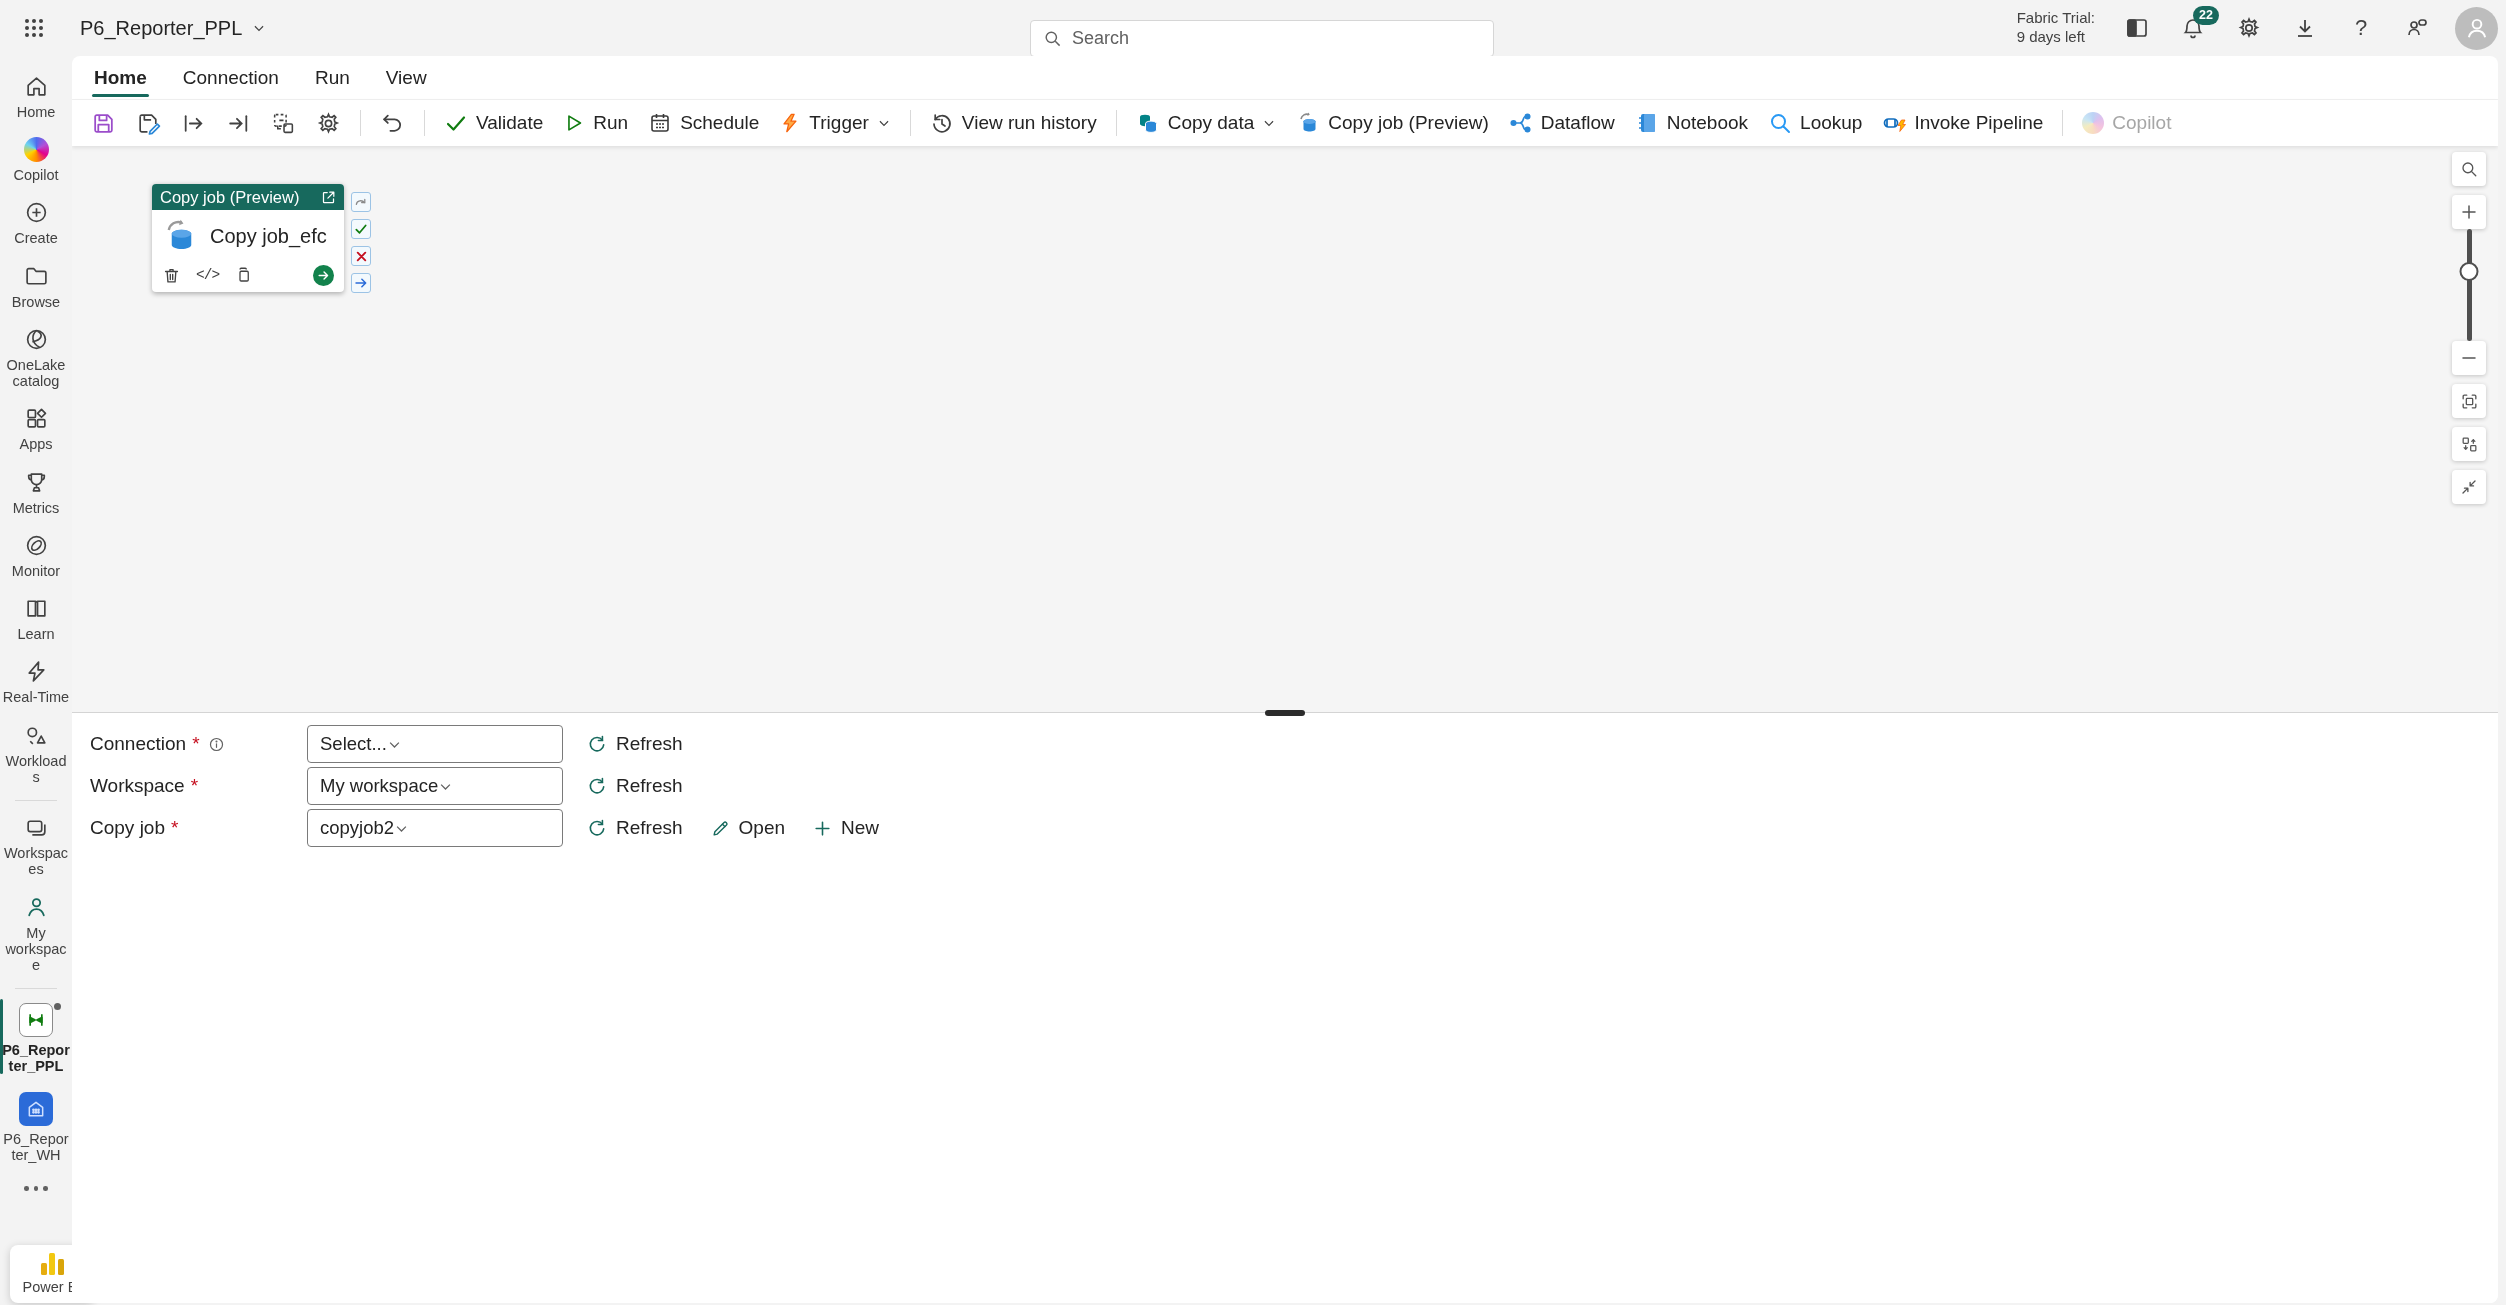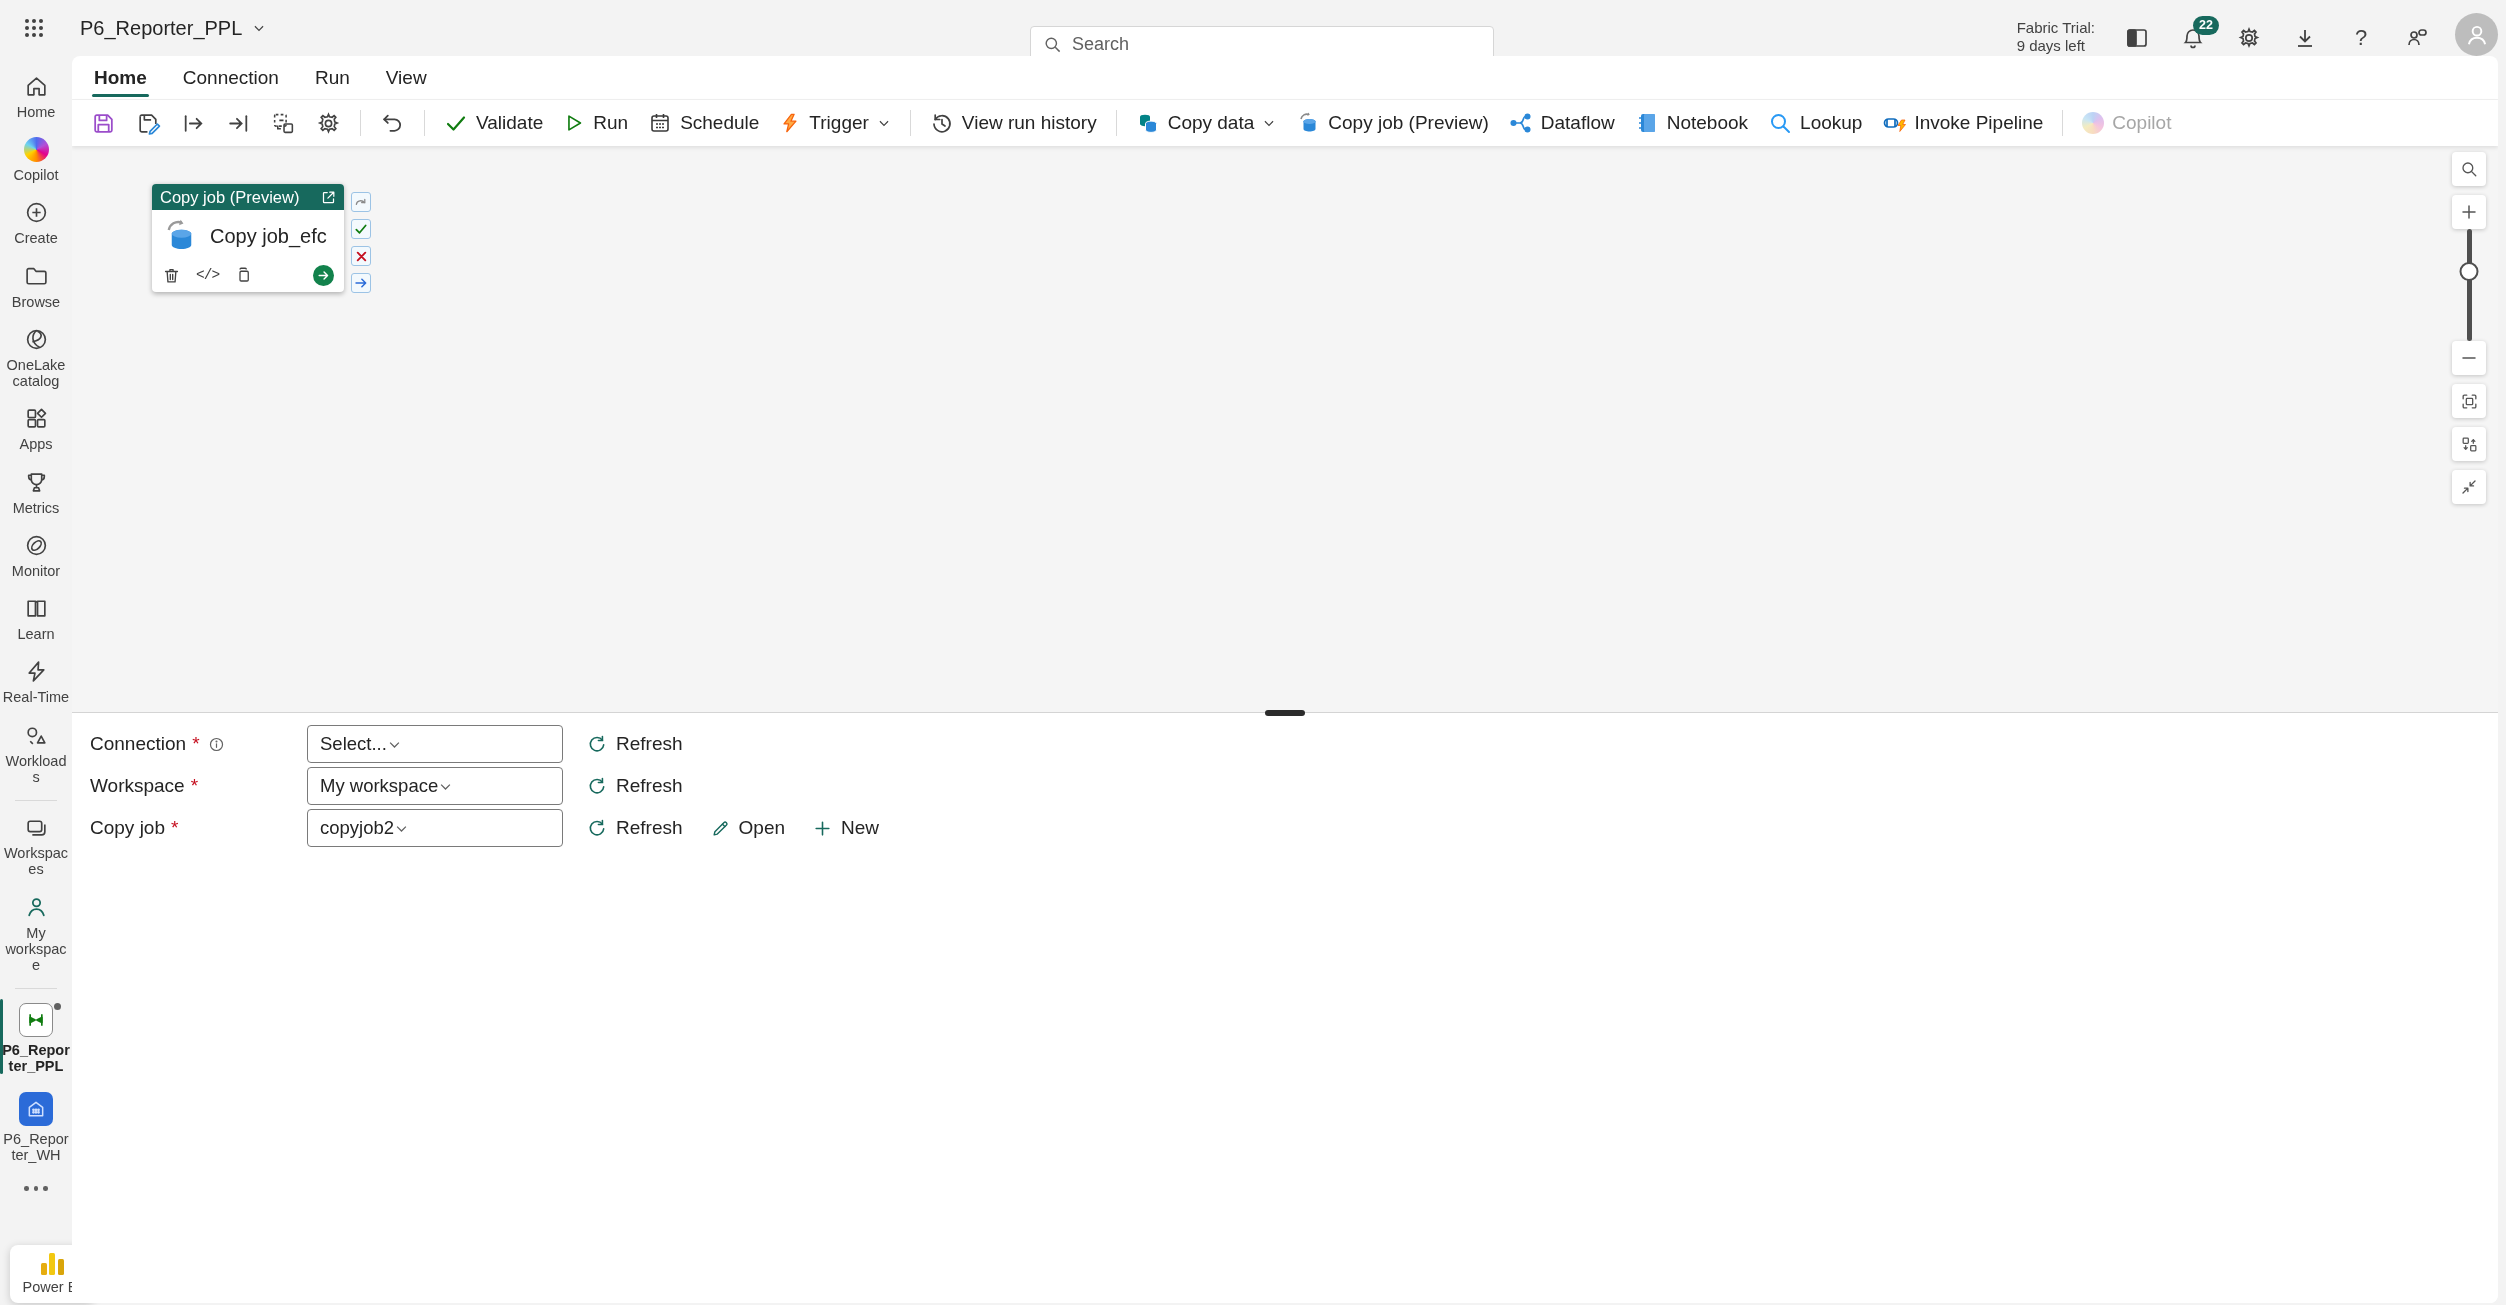--- a/index.html
+++ b/index.html
@@ -5,24 +5,24 @@
   * { margin:0; padding:0; box-sizing:border-box; }
   html,body { width:2506px; height:1305px; overflow:hidden; }
   body { font-family:"Liberation Sans","DejaVu Sans",sans-serif; background:#f3f3f3; color:#242424; }
   .screen { position:relative; width:2506px; height:1305px; }
 
   
   .topbar { position:absolute; top:0; left:0; right:0; height:56px; display:flex; align-items:center; padding:0 12px; background:#f3f3f3; }
   .waffle { width:44px; height:44px; display:flex; align-items:center; justify-content:center; border-radius:4px; cursor:pointer; }
   .title-wrap { display:flex; align-items:center; gap:10px; margin-left:24px; cursor:pointer; }
   .app-title { font-size:20px; color:#242424; }
-  .search-box { position:absolute; left:1030px; top:26px; width:464px; height:37px; background:#fff; border:1px solid #d6d6d6; border-radius:4px; display:flex; align-items:center; padding:0 12px; gap:10px; }
+  .search-box { position:absolute; left:1030px; top:20px; width:464px; height:37px; background:#fff; border:1px solid #d6d6d6; border-radius:4px; display:flex; align-items:center; padding:0 12px; gap:10px; }
   .search-box input { border:none; outline:none; flex:1; font-size:18px; font-family:inherit; color:#242424; background:transparent; }
   .search-box input::placeholder { color:#616161; }
-  .top-right { position:absolute; right:8px; top:0; height:56px; display:flex; align-items:flex-end; gap:20px; }
+  .top-right { position:absolute; right:8px; top:0; height:56px; display:flex; align-items:center; gap:20px; }
   .trial { font-size:15px; color:#424242; line-height:1.25; margin-right:4px; }
   .top-ic { width:36px; height:36px; display:flex; align-items:center; justify-content:center; border-radius:4px; color:#424242; cursor:pointer; position:relative; }
   .badge { position:absolute; top:-4px; right:-8px; background:#17695d; color:#fff; font-size:12.5px; line-height:1; padding:3px 6px; border-radius:10px; font-weight:700; }
   .help-glyph { font-size:22px; color:#424242; }
   .avatar { width:43px; height:43px; border-radius:50%; background:#bdbdbd; display:flex; align-items:center; justify-content:center; color:#fff; cursor:pointer; }
 
   
   .rail { position:absolute; left:0; top:56px; bottom:0; width:72px; display:flex; flex-direction:column; align-items:center; padding-top:10px; background:#f3f3f3; }
   .nav-item { position:relative; width:72px; padding:8px 2px 9px; display:flex; flex-direction:column; align-items:center; gap:5px; font-size:14.5px; color:#424242; text-align:center; line-height:1.12; cursor:pointer; }
   .nav-item .nlabel { overflow-wrap:anywhere; }

